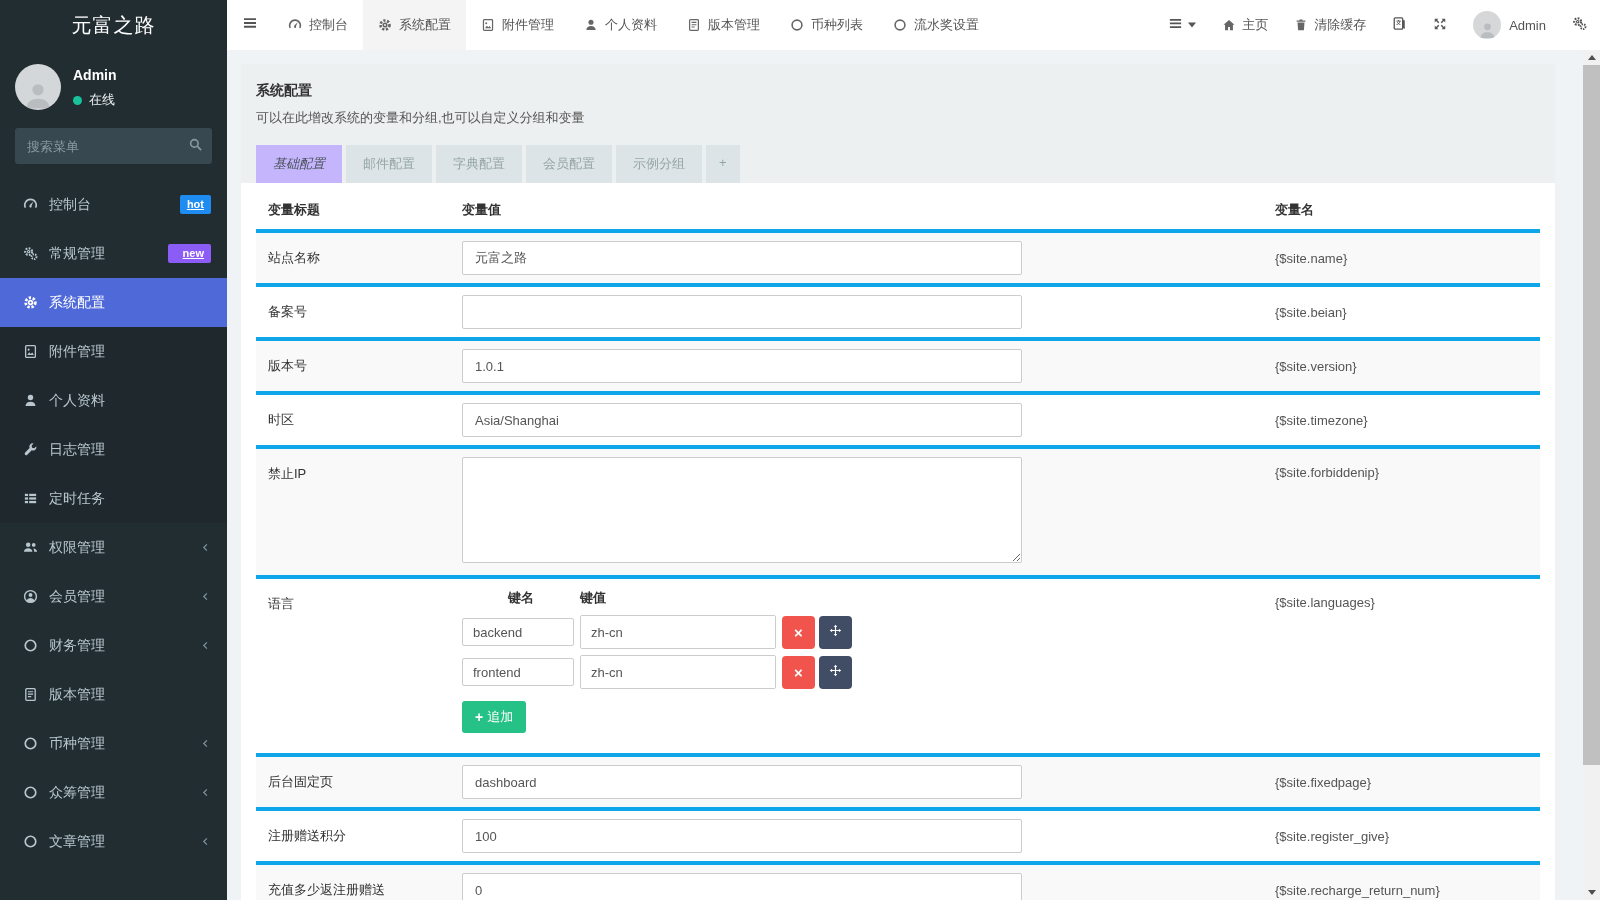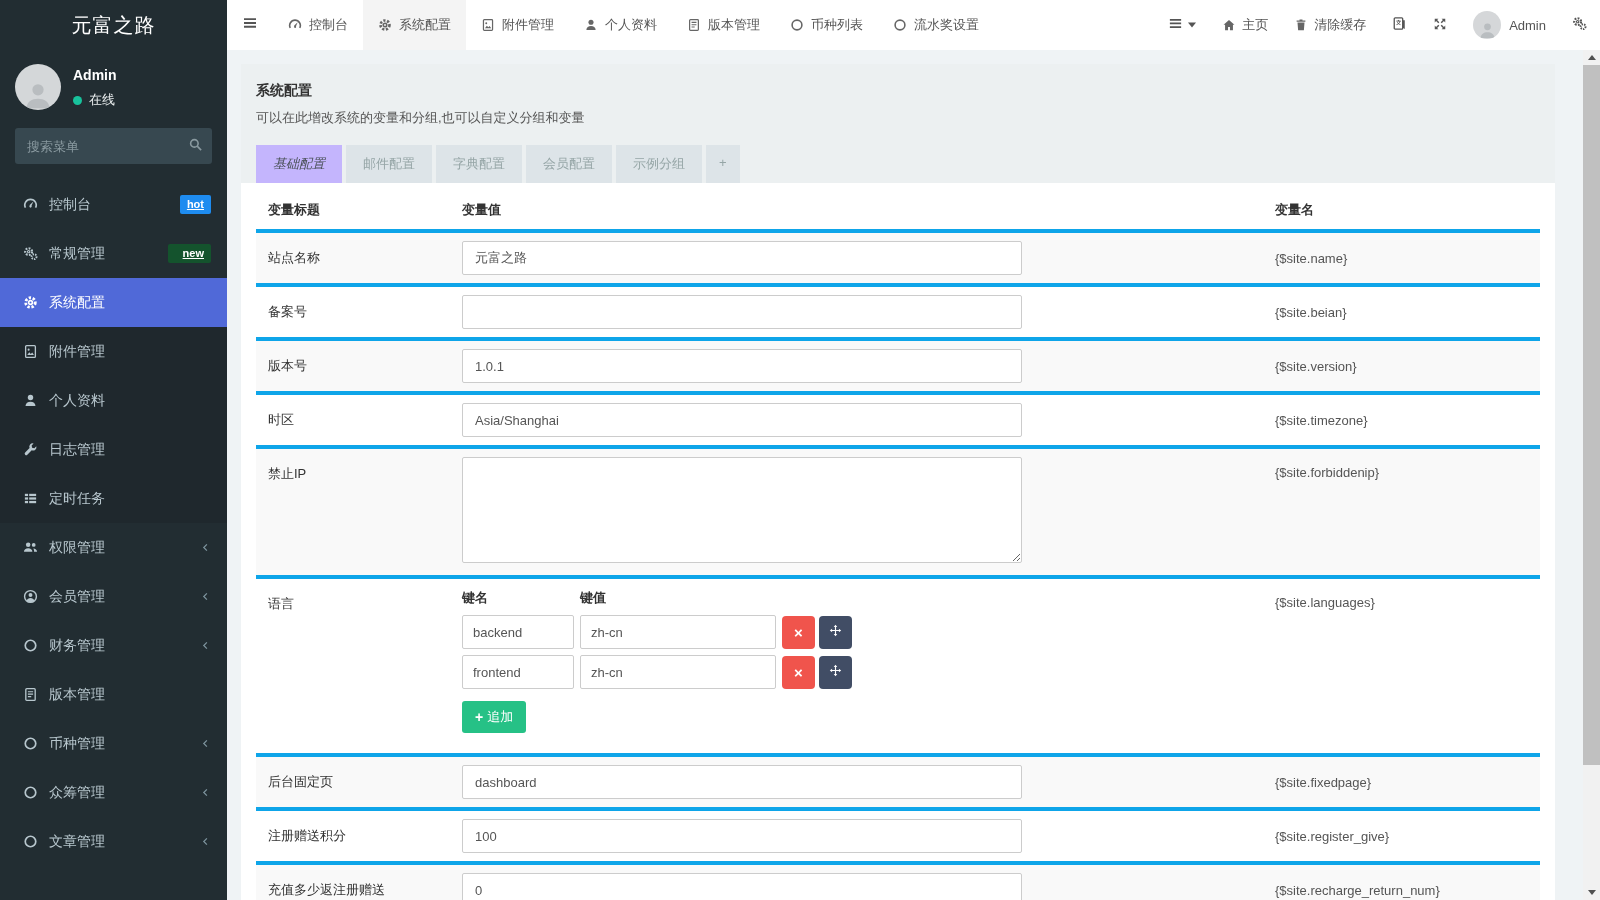--- a/index.html
+++ b/index.html
@@ -22,21 +22,21 @@
   .search-input::placeholder { color:#8a9aa0; }
   .search-btn { position:absolute; right:9px; top:9px; color:#8a9aa0; cursor:pointer; }
   .menu { flex:1; }
   .m-item { height:49px; display:flex; align-items:center; padding:0 16px 0 22px; font-size:14px; color:#b8c7ce; cursor:pointer; }
   .m-item .mi { width:17px; margin-right:10px; display:inline-flex; justify-content:center; color:#b8c7ce; flex:none; }
   .treeview { background:#1f282d; }
   .m-item.active { background:#5069d8; color:#fff; }
   .m-item.active .mi { color:#fff; }
   .badge { margin-left:auto; font-size:11px; font-weight:bold; color:#fff; padding:2px 7px; border-radius:2px; line-height:1.3;text-decoration:underline; }
   .badge-hot { background:#1e8cf0; }
-  .badge-new { background:#14532d;padding-left:15px; }
+  .badge-new { background:#8b5cf6;padding-left:15px; }
   .chev { margin-left:auto; color:#7e949e; display:inline-flex; }
 
   
   .main-col { flex:1; display:flex; flex-direction:column; position:relative; }
   .navbar { height:50px; background:#fff; display:flex; align-items:stretch; flex:none; }
   .nav-toggle { width:46px; display:flex; align-items:center; justify-content:center; color:#555; cursor:pointer; }
   .nav-tabs { display:flex; }
   .nav-tab { display:flex; align-items:center; padding:0 15px; font-size:13px; color:#555; cursor:pointer; white-space:nowrap; }
   .nav-tab .ni { margin-right:7px; display:inline-flex; color:#666; }
   .nav-tab.active { background:#f4f4f4; }
@@ -65,23 +65,23 @@
   .thead { padding:12px 0 10px; font-weight:bold; }
   .thead .c-var, .thead .c-value { font-size:13px; color:#333; }
   .trow { border-top:4px solid #0ea5e9; padding:8px 0; align-items:center; }
   .trow.odd { background:#f9f9f9; }
   .trow.top { align-items:flex-start; }
   .trow.top .c-label, .trow.top .c-var { padding-top:8px; }
   .txt-input { width:560px; height:34px; border:1px solid #ccc; border-radius:2px; padding:6px 12px; font-size:13px; color:#555; background:#fff; outline:none; font-family:inherit; }
   .txt-area { width:560px; height:106px; border:1px solid #ccc; border-radius:2px; padding:6px 12px; font-size:13px; color:#555; resize:both; outline:none; font-family:inherit; }
 
   .kv-head { display:flex; font-size:13px; font-weight:bold; color:#333; margin:2px 0 8px; }
-  .kv-kh { width:118px; }
+  .kv-kh { width:118px;text-align:center; }
   .kv-row { display:flex; margin-bottom:6px; align-items:center; }
-  .kv-key { width:112px; height:34px; border:1px solid #ccc; border-radius:2px; padding:2px 10px; font-size:13px; color:#555; margin-right:6px; outline:none; font-family:inherit; }
+  .kv-key { width:112px; height:28px; border:1px solid #ccc; border-radius:2px; padding:2px 10px; font-size:13px; color:#555; margin-right:6px; outline:none; font-family:inherit; }
   .kv-val { width:196px; height:34px; border:1px solid #ccc; border-radius:2px; padding:6px 10px; font-size:13px; color:#555; margin-right:6px; outline:none; font-family:inherit; }
   .sq-btn { width:33px; height:33px; border:none; border-radius:4px; color:#fff; display:inline-flex; align-items:center; justify-content:center; cursor:pointer; margin-right:4px; }
   .btn-del { background:#f0544c; font-size:15px; font-weight:bold; }
   .btn-move { background:#414d65; }
   .btn-add { margin-top:6px; display:inline-flex; align-items:center; background:#26c186; color:#fff; border:none; border-radius:3px; padding:7px 13px; font-size:13px; cursor:pointer; font-family:inherit; }
   .btn-add .plus { font-weight:bold; margin-right:4px; font-size:14px; }
   .row-kv { padding-bottom:20px; }
   .trow.partial { padding:8px 0 0; }
 
   

